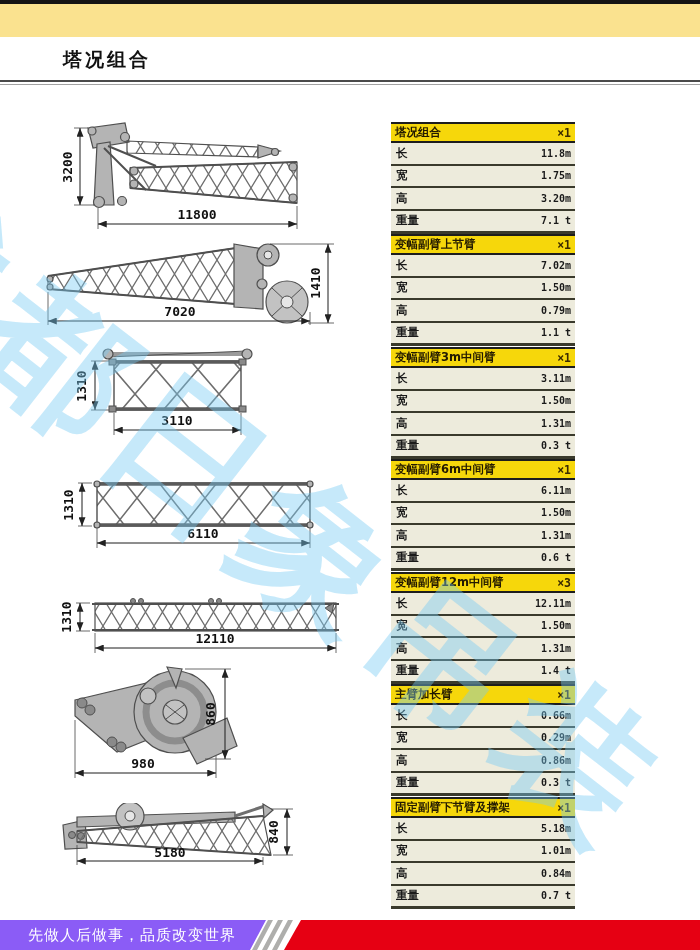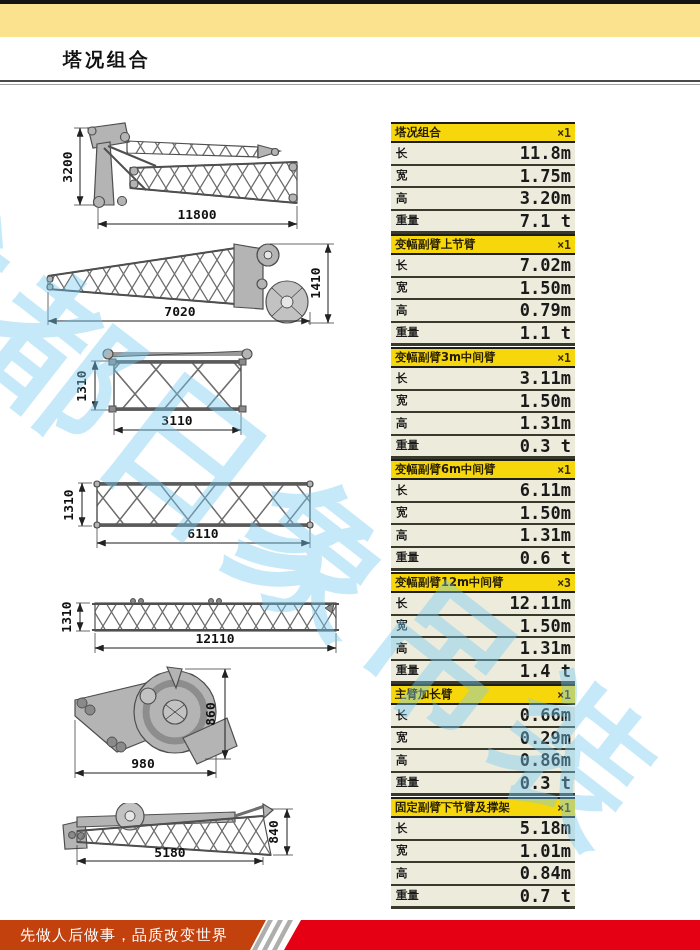--- a/index.html
+++ b/index.html
@@ -37,28 +37,28 @@
 
   
   .tbl{position:absolute;left:391px;width:184px;z-index:3;}
   .th{display:flex;justify-content:space-between;align-items:center;height:17px;
       background:#f6d70b;border-top:2px solid #1d1d1d;border-bottom:2px solid #1d1d1d;
       padding:0 4px;font-size:11.5px;font-weight:bold;color:#231a00;}
   .tq{font-family:"DejaVu Sans Mono",monospace;color:#3a2b00;}
   .trow{display:flex;justify-content:space-between;align-items:center;height:20.5px;
       background:#edebdc;border-bottom:2px solid #3a3a2c;padding:0 4px 0 5px;
       font-size:11.5px;font-weight:bold;color:#1a1a1a;}
-  .tv{font-family:"DejaVu Sans Mono",monospace;font-size:17px;margin-left:41px;}
+  .tv{font-family:"DejaVu Sans Mono",monospace;font-size:10px;margin-left:41px;}
   .tend{height:3px;border-top:1px solid #3a3a2c;background:#fff;}
 
   
   .footer{position:absolute;left:0;top:920px;width:700px;height:30px;background:#fff;z-index:4;}
-  .f-gray{position:absolute;left:0;top:0;width:266px;height:30px;background:#c2410c;
+  .f-gray{position:absolute;left:0;top:0;width:266px;height:30px;background:#8b5cf6;
       clip-path:polygon(0 0,100% 0,calc(100% - 16px) 100%,0 100%);
-      color:#fff;font-size:15px;letter-spacing:1px;line-height:30px;padding-left:20px;
+      color:#fff;font-size:15px;letter-spacing:1px;line-height:30px;padding-left:28px;
       box-sizing:border-box;white-space:nowrap;}
   .f-red{position:absolute;left:284px;top:0;width:416px;height:30px;background:#e60013;
       clip-path:polygon(17px 0,100% 0,100% 100%,0 100%);}
   .f-s{position:absolute;top:0;width:5px;height:30px;background:#aeaeac;transform:skewX(-28deg);}
 </style>
 </head>
 <body>
 
 <div class="page">
 

